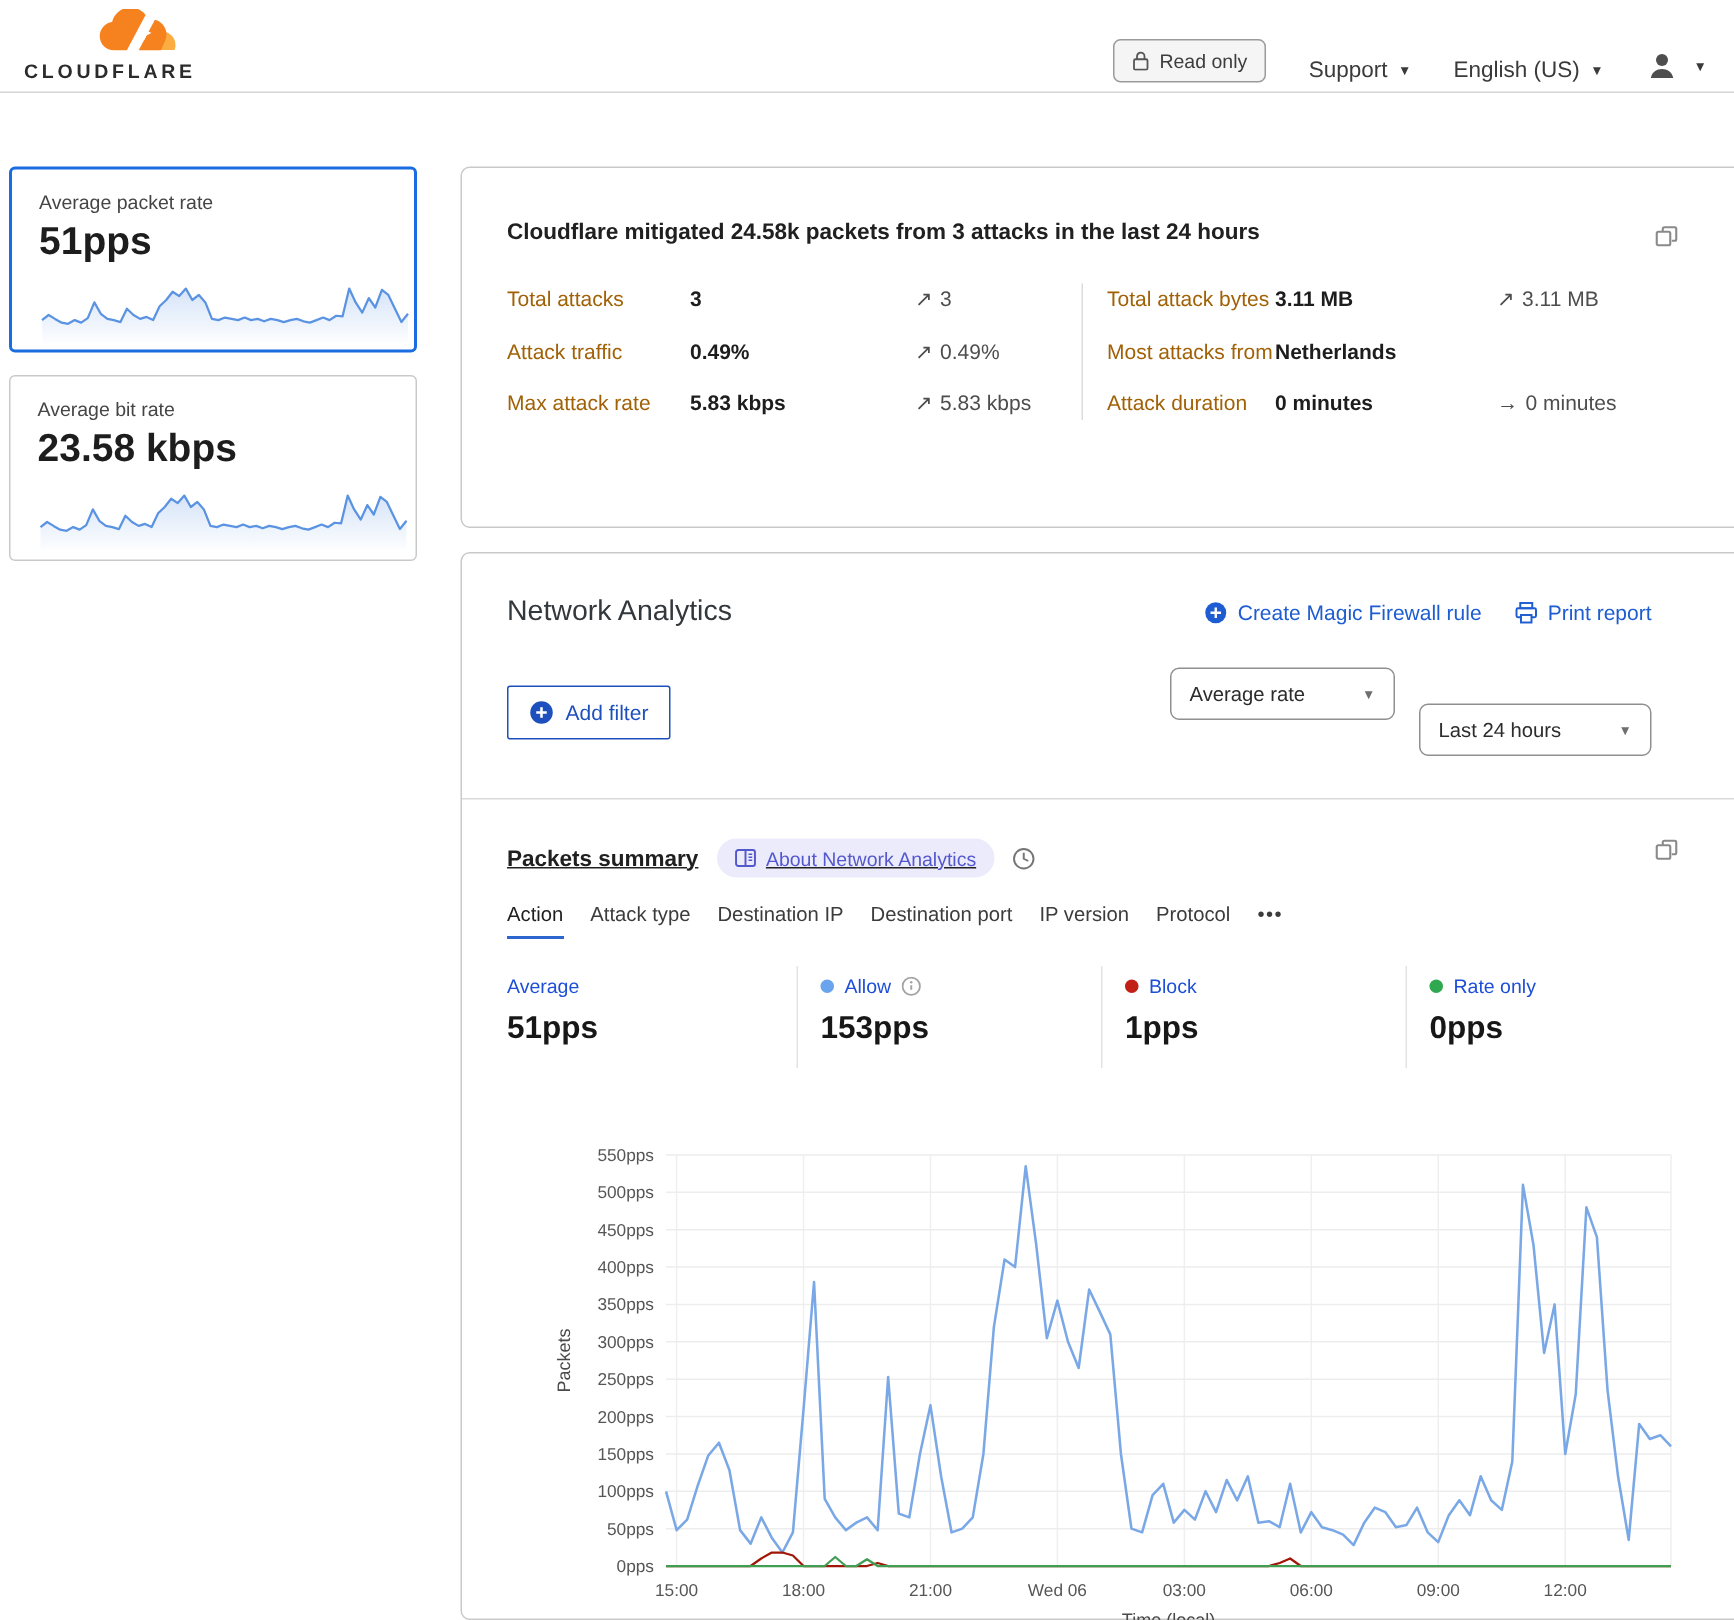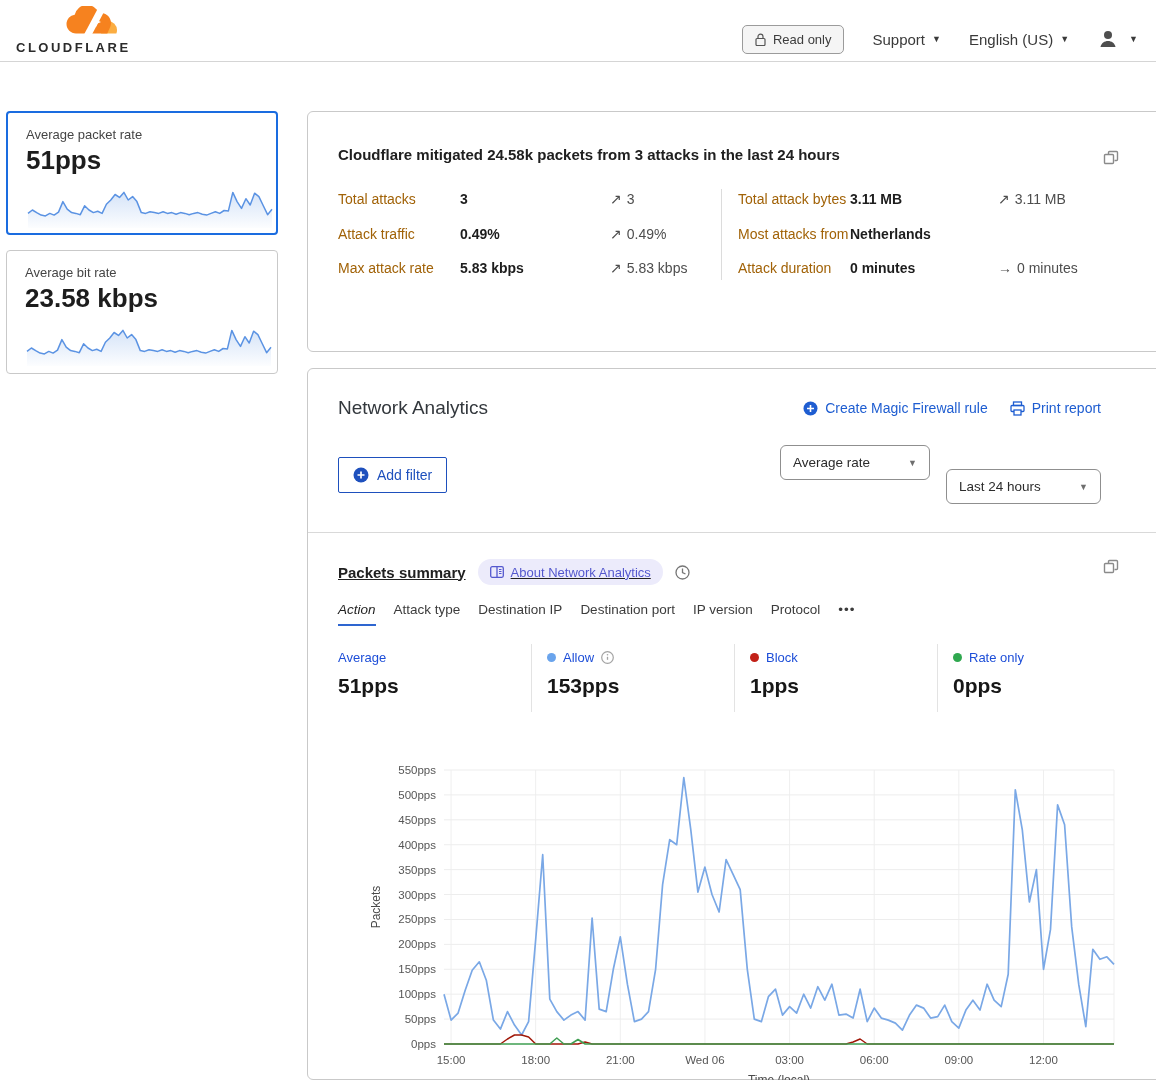--- a/index.html
+++ b/index.html
@@ -6,22 +6,22 @@
   html,body { width:1156px; height:1080px; overflow:hidden; background:#fff;
     font-family:"Liberation Sans", sans-serif; color:#222; }
 
   
   .topbar { position:absolute; left:0; top:0; width:1156px; height:62px;
     border-bottom:1px solid #d5d5d5; background:#fff; }
   .brand { position:absolute; left:16px; top:4px; width:130px; height:54px; cursor:pointer; }
   .brand svg { position:absolute; left:46px; top:2px; }
   .brand .word { position:absolute; left:0px; top:36px; font-size:13px; font-weight:bold;
     letter-spacing:2.5px; color:#2b2b2b; }
-  .topbar-right { position:absolute; right:18px; top:12px; height:54px; display:flex;
-    align-items:center; gap:28px; }
+  .topbar-right { position:absolute; right:18px; top:1px; height:54px; display:flex;
+    align-items:flex-end; gap:28px; }
   .readonly-badge { display:flex; align-items:center; gap:7px; border:1px solid #9b9b9b;
     background:#f5f5f5; border-radius:5px; padding:6px 12px; font-size:13px; color:#3d3d3d; }
   .menu-item { display:flex; align-items:center; gap:7px; font-size:15px; color:#3a3a3a; cursor:pointer; }
   .caret { font-size:9px; color:#3a3a3a; }
   .user-menu { display:flex; align-items:center; gap:10px; cursor:pointer; }
 
   
   .metric-card { position:absolute; left:6px; width:272px; height:124px; background:#fff;
     border:1px solid #c9c9c9; border-radius:4px; padding:14px 18px 10px; cursor:pointer; }
   .metric-card.selected { border:2px solid #1a6ce0; }
@@ -69,21 +69,21 @@
 
   .packets-head { display:flex; align-items:center; margin-top:26px; gap:12px; position:relative;text-decoration:underline; }
   .packets-title { font-size:15px; font-weight:bold; color:#202020; }
   .about-badge { display:flex; align-items:center; gap:7px; background:#ecebfb; color:#5458ce;
     border-radius:13px; height:26px; padding:0 12px; font-size:13px; cursor:pointer; }
   .clock-icon { cursor:pointer; display:flex; }
   .packets-copy { position:absolute; right:29px; top:0px; cursor:pointer; }
 
   .tabs { display:flex; gap:18px; margin-top:17px; font-size:13.5px; color:#3c3c3c; }
   .tab { padding-bottom:7px; cursor:pointer; }
-  .tab.active { color:#1f1f1f; border-bottom:2px solid #2e66d0;font-style:italic; }
+  .tab.active { color:#1f1f1f; border-bottom:2px solid #2e66d0; }
   .tab-more { cursor:pointer; color:#3c3c3c; letter-spacing:1px; }
 
   .legend-stats { display:grid; grid-template-columns:193px 203px 203px 203px; margin-top:18px; }
   .legend-col { padding:6px 0 14px; }
   .legend-col + .legend-col { border-left:1px solid #e3e3e3; padding-left:15px; }
   .legend-label { display:flex; align-items:center; gap:7px; font-size:13px; color:#1d4ed8; }
   .stat-dot { width:9px; height:9px; border-radius:50%; display:inline-block; }
   .legend-value { font-size:21px; font-weight:600; color:#171717; margin-top:9px; }
 
   .chart-wrap { margin-top:44px; margin-left:28px; }

